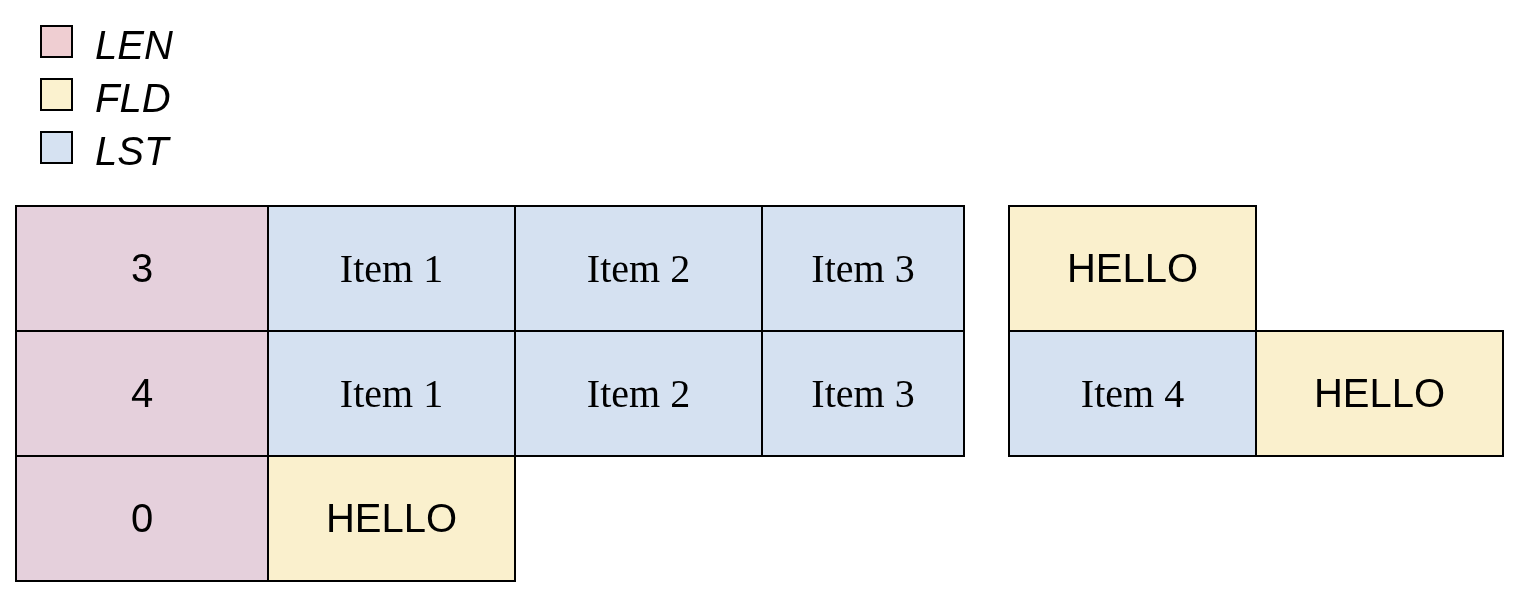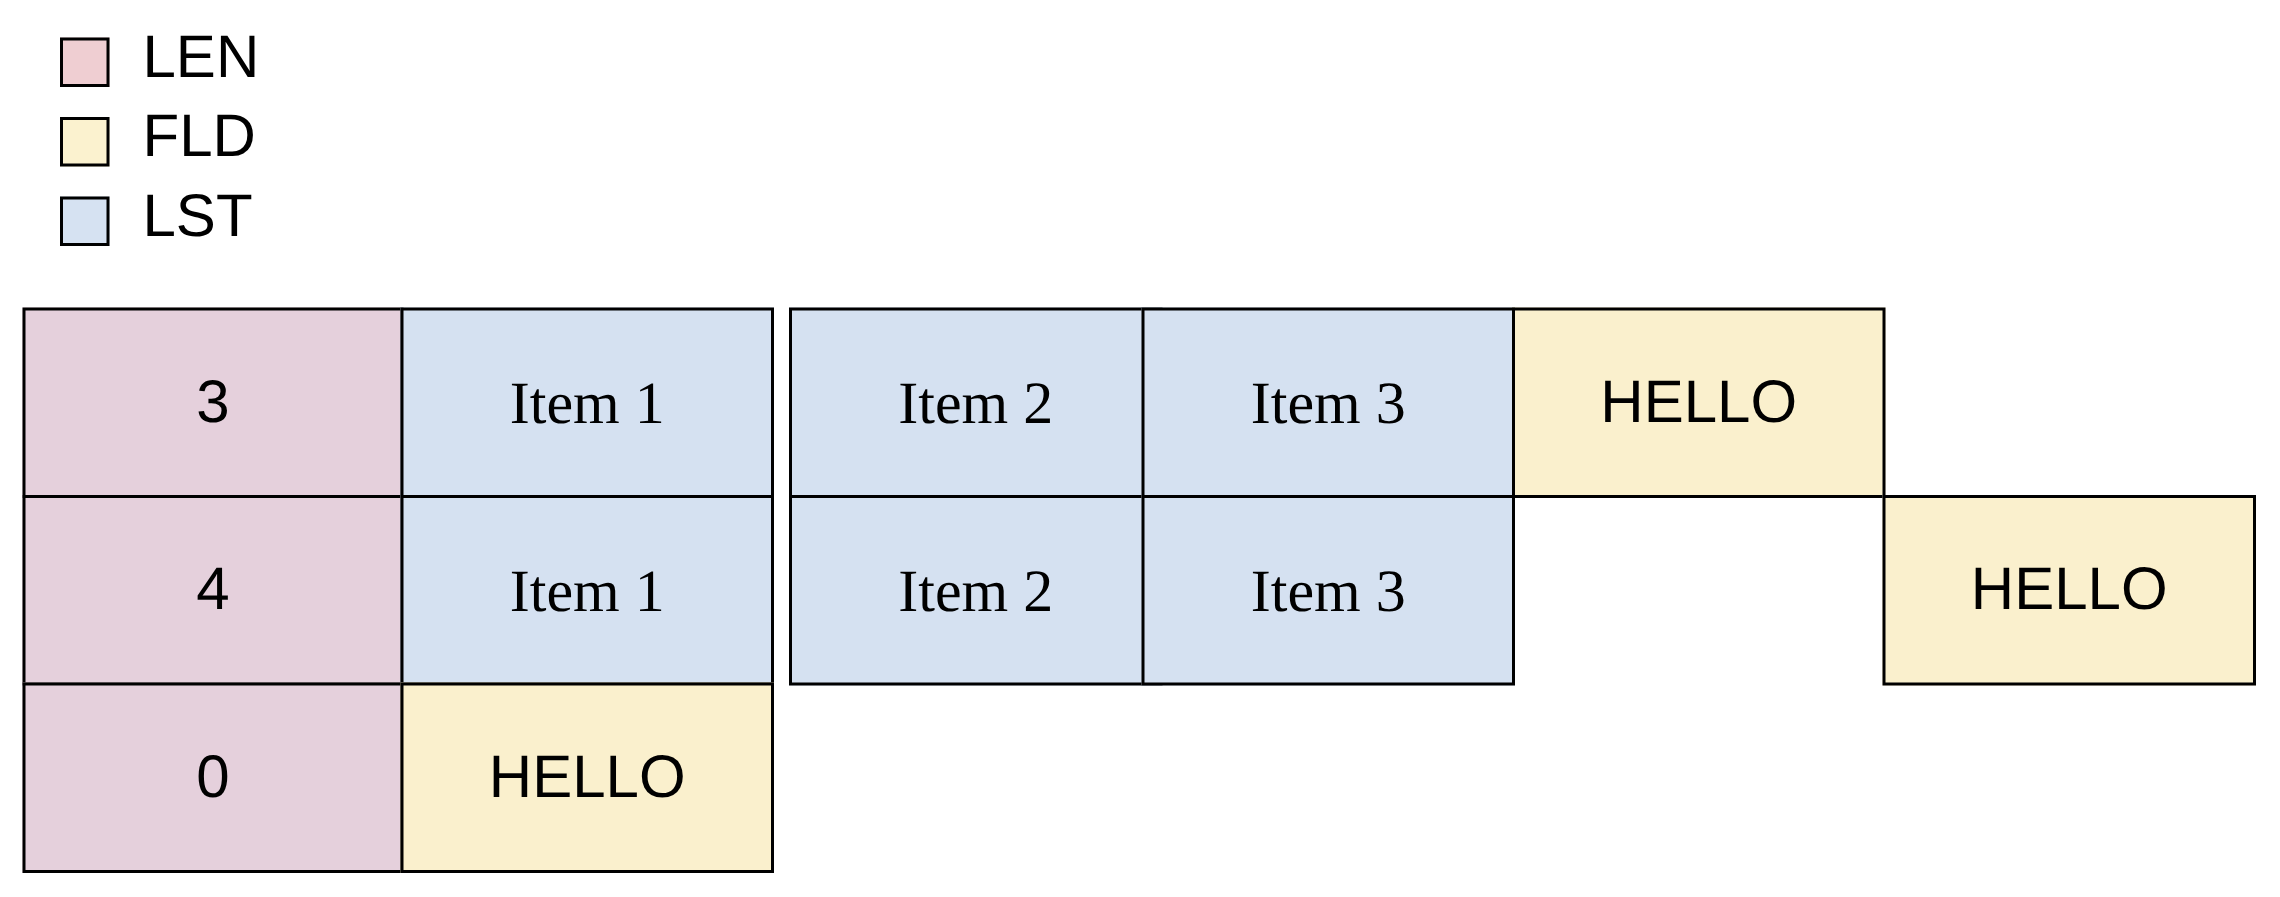--- a/index.html
+++ b/index.html
@@ -19,23 +19,24 @@
   }
 
   
   .legend {
     position: absolute;
     left: 40px;
     top: 25px;
   }
   .legend-row {
     display: flex;
-    align-items: flex-end;
+    align-items: flex-start;
     margin-bottom: 20px;
     height: 33px;
+    font-style: italic;
   }
   .legend-swatch {
     width: 33px;
     height: 33px;
     border: 2px solid var(--border, #000);
     box-sizing: border-box;
     margin-right: 22px;
     flex: 0 0 auto;
   }
   .legend-label {
@@ -68,22 +69,22 @@
   .cell.len { background: var(--len-fill, #e5d0dc); }
   .cell.lst { background: var(--lst-fill, #d5e1f1); font-family: Liberation Serif, serif; }
   .cell.fld { background: var(--fld-fill, #faf0cd); }
 
   .row-1 { top: 205px; }
   .row-2 { top: 330px; }
   .row-3 { top: 455px; }
 
   .c0 { left: 15px;   width: 254px; }
   .c1 { left: 267px;  width: 249px; }
-  .c2 { left: 526px;  width: 249px; }
-  .c3 { left: 761px;  width: 249px; }
+  .c2 { left: 514px;  width: 249px; }
+  .c3 { left: 761px;  width: 204px; }
   .c4 { left: 1008px; width: 249px; }
   .c5 { left: 1255px; width: 249px; }
 </style>
 </head>
 <body>
 
 <div class="canvas">
 
   <div class="legend">
     <div class="legend-row">
@@ -124,20 +125,23 @@
     </div>
     <div class="cell lst c1">
       <span>Item 1</span>
     </div>
     <div class="cell lst c2">
       <span>Item 2</span>
     </div>
     <div class="cell lst c3">
       <span>Item 3</span>
     </div>
+    <div class="cell lst c4">
+      <span>Item 4</span>
+    </div>
     <div class="cell fld c5">
       <span>HELLO</span>
     </div>
   </div>
 
   <div class="row row-3">
     <div class="cell len c0">
       <span>0</span>
     </div>
     <div class="cell fld c1">

